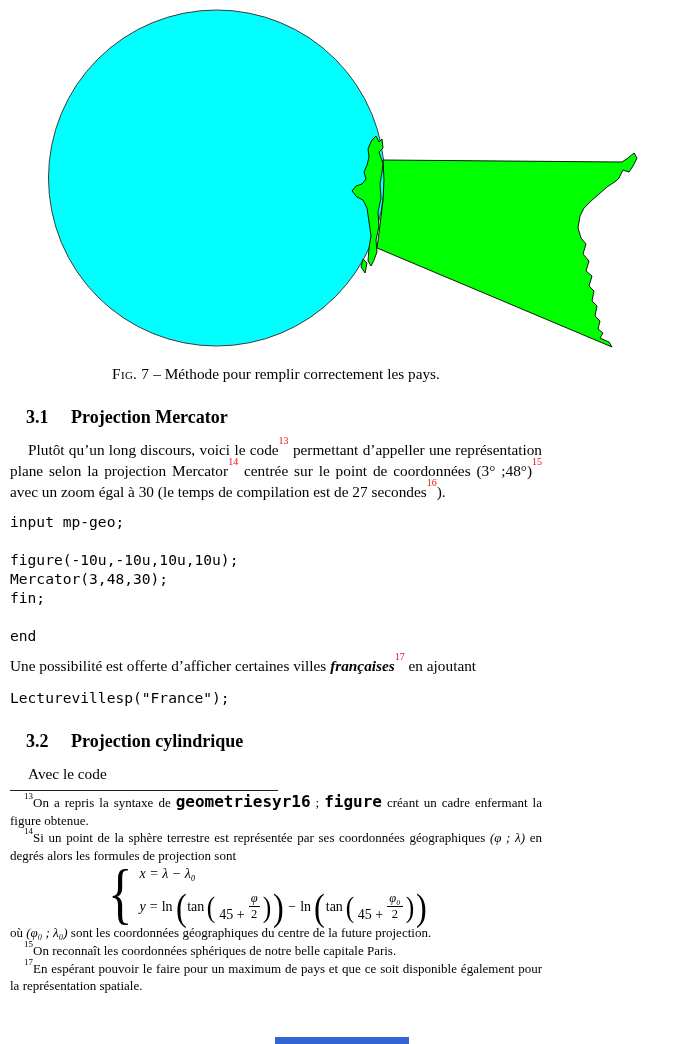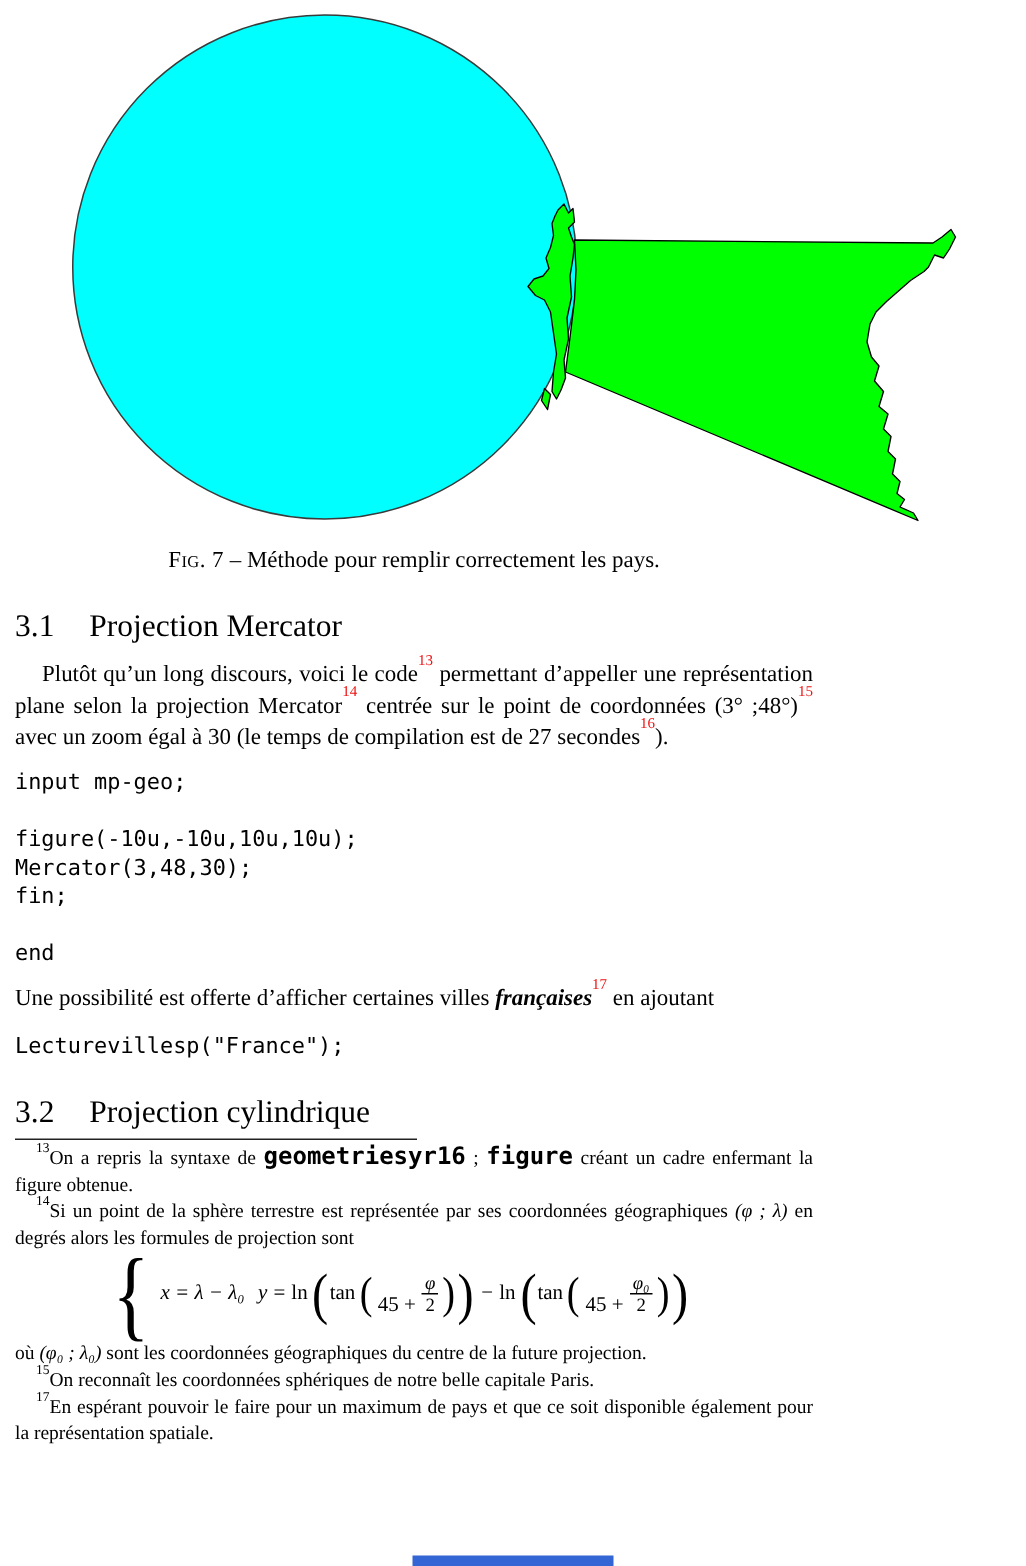--- a/index.html
+++ b/index.html
@@ -11,21 +11,21 @@
   .page{padding:0 10px;box-sizing:border-box;width:552px;}
 
   
   .fig-svg{display:block;width:664px;height:352px;}
   .sphere{fill:#00ffff;stroke:#3a3a3a;stroke-width:1;}
   .land{fill:#00ff00;stroke:#000000;stroke-width:0.9;stroke-linejoin:round;}
   .caption{margin-top:12px;text-align:center;font-size:15.3px;line-height:19px;}
   .caption .sc{font-variant:small-caps;letter-spacing:0.3px;}
 
   
-  h2.sect{margin:22px 0 0 0;font-size:21px;line-height:24px;font-weight:normal;}
+  h2.sect{margin:22px 0 0 16px;font-size:18px;line-height:24px;font-weight:bold;}
   h2.sect .num{margin-right:18px;}
   p.body{margin:10px 0 0 0;font-size:15.3px;line-height:21px;text-align:justify;}
   p.indent{text-indent:18px;}
   sup.ref{color:#ee1111;font-size:10px;line-height:0;position:relative;top:-0.45em;}
   .em{font-style:italic;font-weight:bold;}
 
   
   pre.code{
     margin:10px 0 0 0;font-family:"DejaVu Sans Mono", monospace;
     font-size:14.6px;line-height:19px;white-space:pre;
@@ -37,21 +37,21 @@
   .fnblock{margin-top:2px;}
   .fn{margin:0;font-size:13px;line-height:17.6px;text-align:justify;text-indent:14px;}
   .fn.noind{text-indent:0;}
   .fn sup{font-size:9px;line-height:0;position:relative;top:-0.3em;}
   .fn code{font-family:"DejaVu Sans Mono", monospace;font-size:16px;font-weight:bold;}
   .mitxt{font-style:italic;}
 
   
   .cases{display:flex;align-items:center;justify-content:center;margin:2px 0 2px -20px;height:56px;}
   .brace{font-size:64px;font-weight:400;transform:scaleX(0.8) scaleY(1.05);line-height:0;margin-right:4px;}
-  .eqcol{display:flex;flex-direction:row;align-items:center;gap:9px;}
+  .eqcol{display:flex;flex-direction:column;align-items:flex-start;gap:9px;}
   .eq{font-size:14px;}
   .mi{font-style:italic;}
   .eqrow{display:flex;align-items:center;}
   .mo{margin:0 4px;}
   .mf{margin-right:2px;}
   .mn{margin:16px 2px 0 3px;}
   .bp{font-weight:400;line-height:0;transform:scaleX(0.85);}
   .bp.inner{font-size:30px;}
   .bp.outer{font-size:38px;}
   .frac{display:inline-flex;flex-direction:column;align-items:center;line-height:1.1;font-size:12.5px;margin:0 2px;}
@@ -117,20 +117,21 @@
     <span>Une possibilité est offerte d’afficher certaines villes </span><span class="em">françaises</span><sup class="ref">17</sup><span> en ajoutant</span>
   </p>
 
   <pre class="code last">Lecturevillesp("France");</pre>
 
   <h2 class="sect">
     <span class="num">3.2</span>
     <span>Projection cylindrique</span>
   </h2>
 
+  <p class="body indent">Avec le code</p>
 
   <div class="frule"></div>
   <div class="fnblock">
 
     <p class="fn"><sup>13</sup><span>On a repris la syntaxe de </span><code>geometriesyr16</code><span> ; </span><code>figure</code><span> créant un cadre enfermant la figure obtenue.</span></p>
 
     <p class="fn"><sup>14</sup><span>Si un point de la sphère terrestre est représentée par ses coordonnées géographiques </span><span class="mitxt">(φ ; λ)</span><span> en degrés alors les formules de projection sont</span></p>
 
     <div class="cases">
       <span class="brace">{</span>

